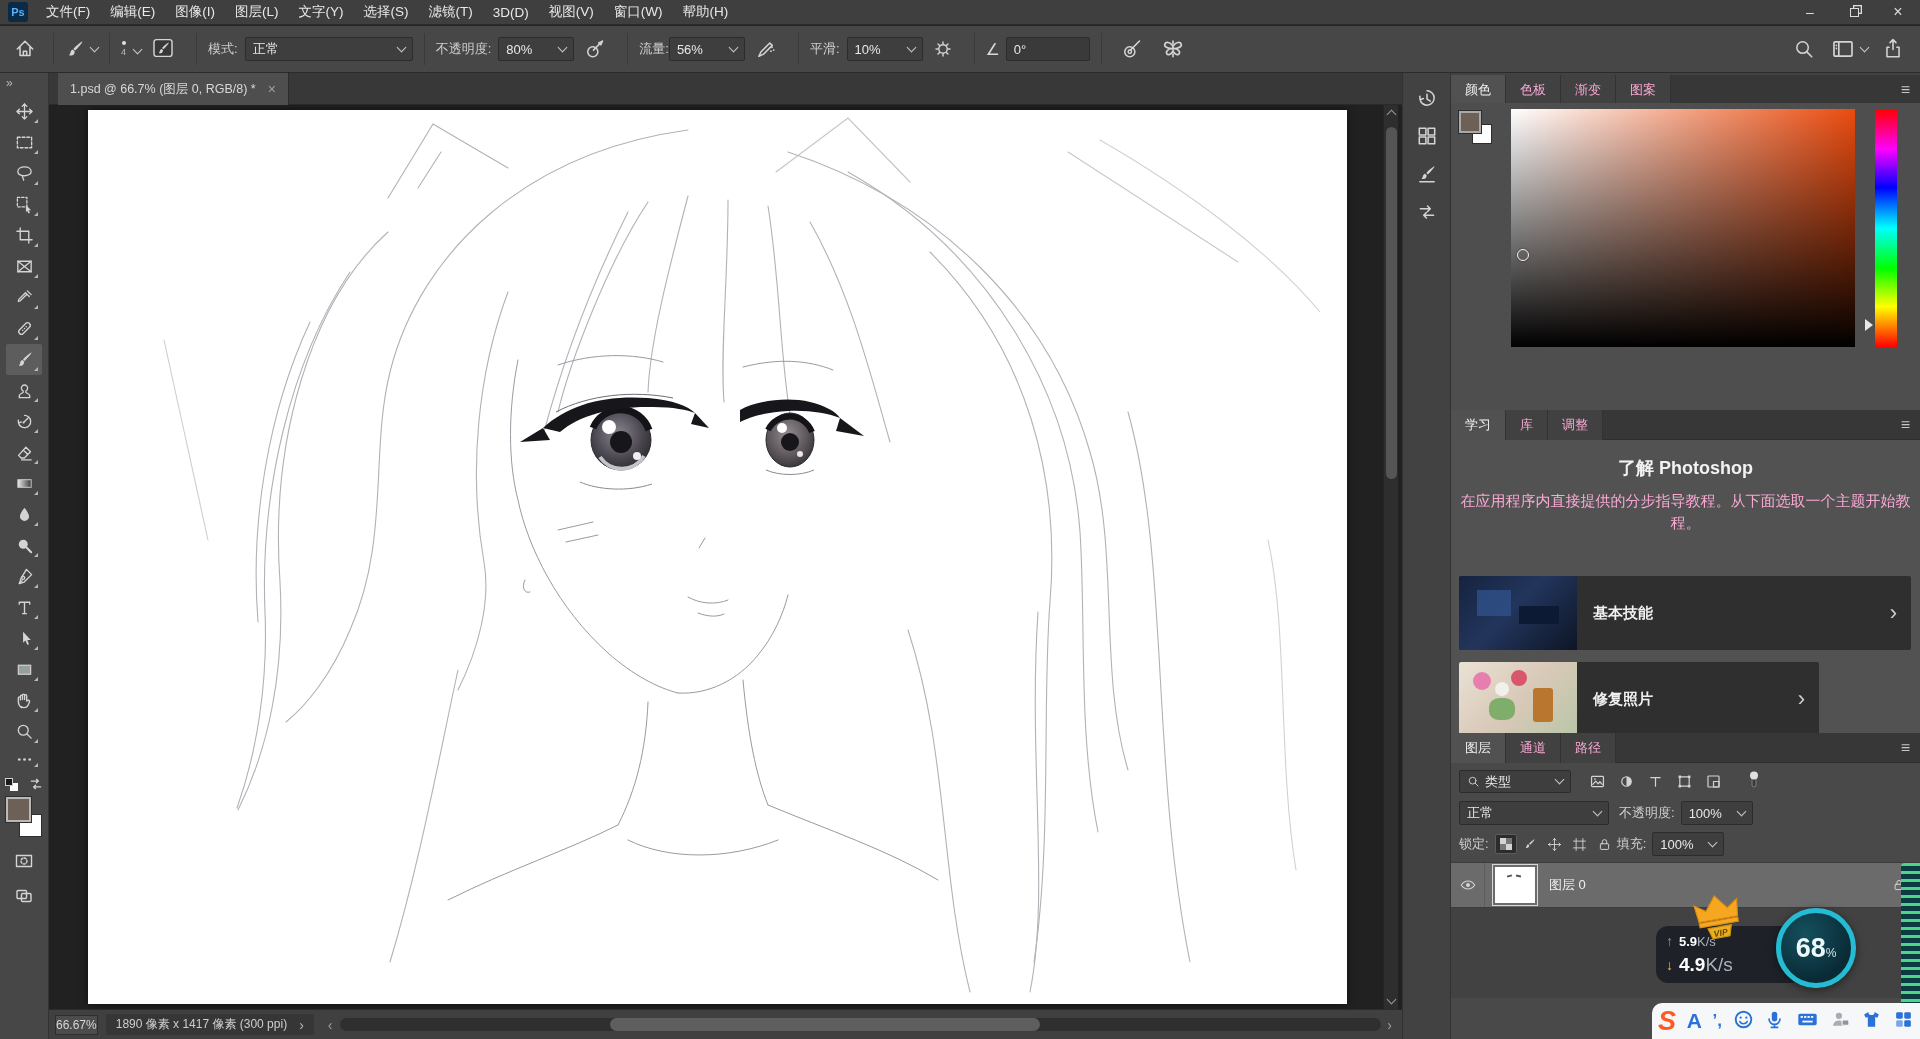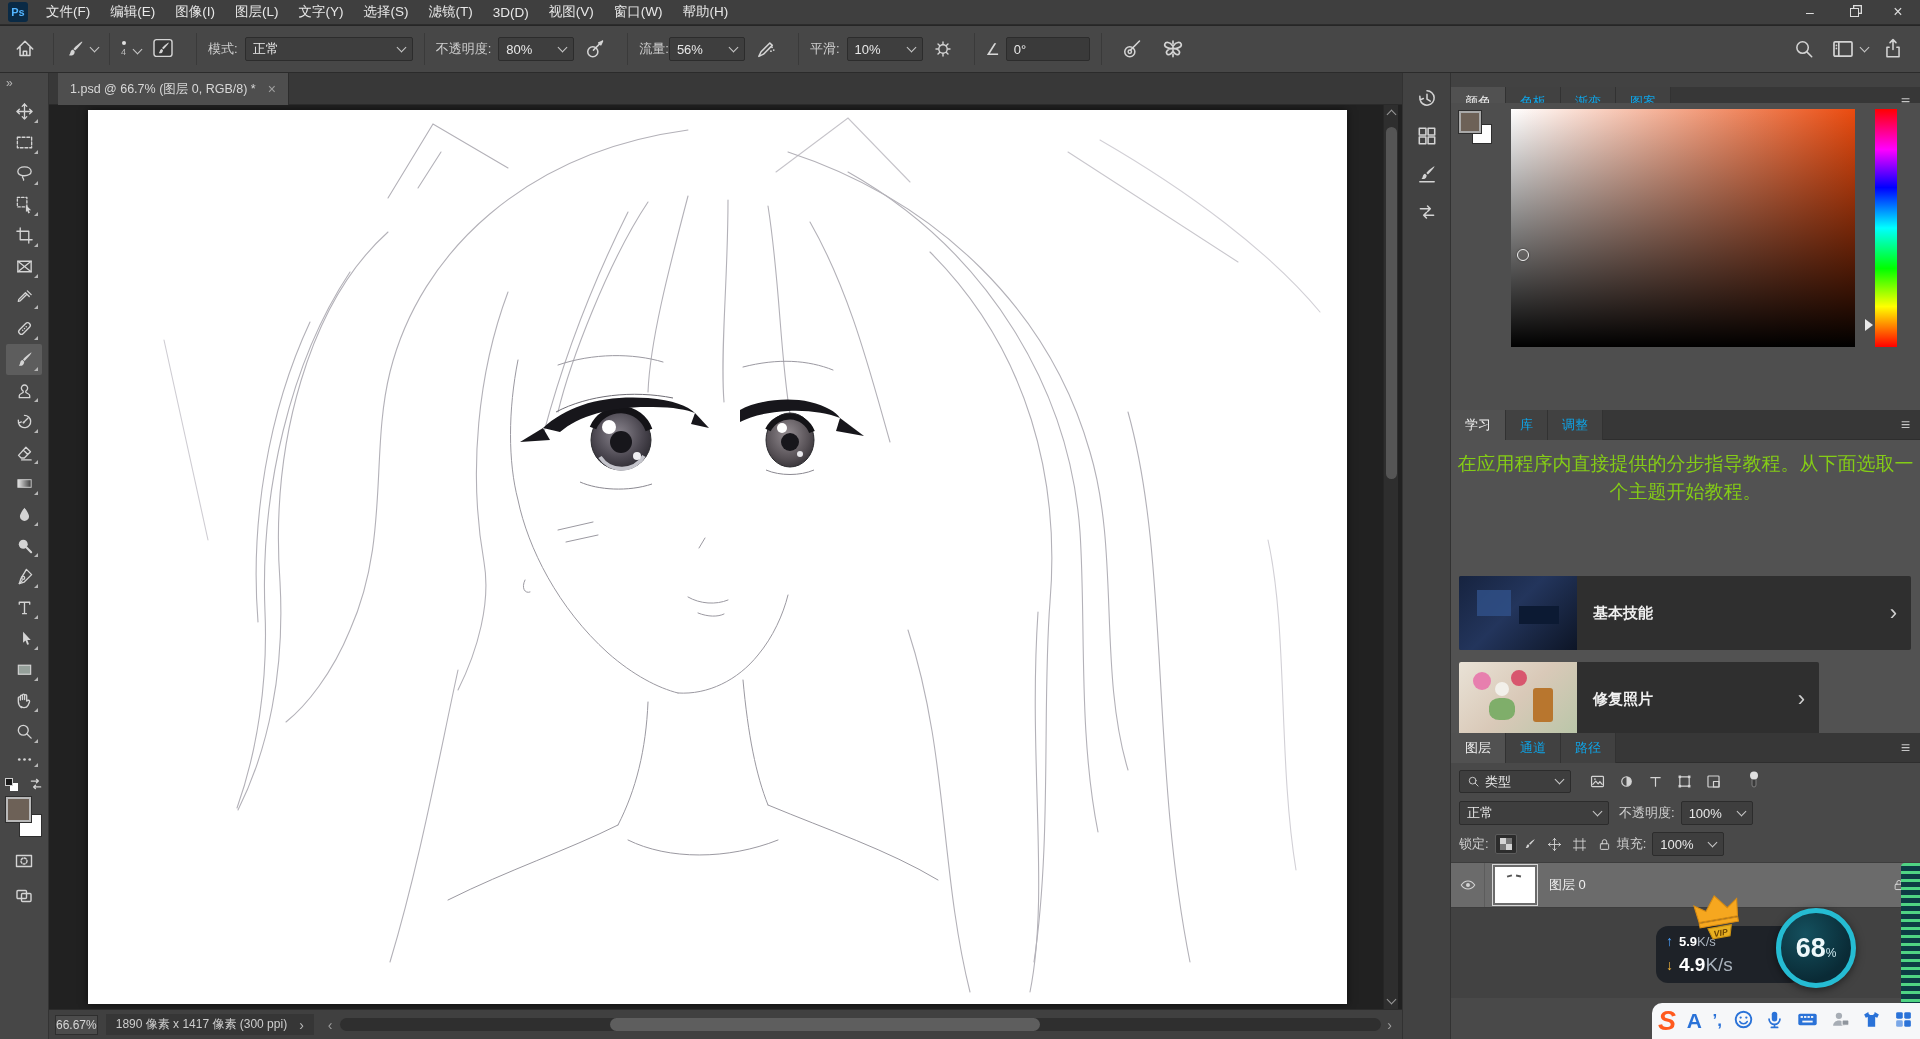--- a/index.html
+++ b/index.html
@@ -9,21 +9,21 @@
 .row{display:flex;align-items:center}
 .ic{stroke:#d4d4d4;fill:none;stroke-width:1.4;stroke-linecap:round;stroke-linejoin:round;display:block}
 .fil{fill:#d4d4d4;stroke:none}
 .chev{width:7px;height:7px;border-right:1.6px solid #c9c9c9;border-bottom:1.6px solid #c9c9c9;transform:rotate(45deg);margin-top:-4px}
 .combo{background:#3e3e3e;border:1px solid #2c2c2c;border-radius:2px;display:flex;align-items:center;justify-content:space-between;padding:0 7px;height:24px;color:#e8e8e8}
 .lab{color:#cfcfcf;white-space:nowrap}
 .sep{width:1px;height:32px;background:#3a3a3a;margin:0 11px;flex:0 0 1px}
 .tool{width:36px;height:31px;display:flex;align-items:center;justify-content:center;position:relative;border-radius:2px}
 .tool.on{background:#5d5d5d}
 .tool .fly{position:absolute;right:4px;bottom:4px;width:0;height:0;border-left:4px solid transparent;border-bottom:4px solid #b7b7b7}
-.ptab{height:30px;display:flex;align-items:center;padding:0 14px;background:#414141;color:#0ea5e9;border-right:1px solid #323232;font-size:13px;white-space:nowrap}
+.ptab{height:30px;display:flex;align-items:center;padding:0 14px;background:#414141;color:#f9a8d4;border-right:1px solid #323232;font-size:13px;white-space:nowrap}
 .ptab.on{background:#515151;color:#efefef}
 .phead{position:absolute;left:0;right:0;height:30px;background:#373737;display:flex;border-bottom:1px solid #2e2e2e}
 .pmenu{margin-left:auto;align-self:center;margin-right:10px;color:#c6c6c6;font-size:16px}
 .fbtn{width:25px;height:22px;display:flex;align-items:center;justify-content:center;border-radius:2px}
 .wbtn{width:44px;height:25px;display:flex;align-items:center;justify-content:center;color:#dcdcdc;font-size:14px}
 .menu-item{padding:0 10px;height:25px;display:flex;align-items:center;color:#e8e8e8;font-size:13.5px;white-space:nowrap}
 .klabel{font-size:13px}
 </style>
 </head>
 <body>
@@ -491,21 +491,21 @@
       </div>
     <div>
         <svg class="ic" width="22" height="22" viewBox="0 0 20 20">
           <path d="M4 7h9M13 7l-2.5-2.5M13 7 10.5 9.5M16 13H7M7 13l2.5-2.5M7 13l2.5 2.5"></path>
         </svg>
       </div>
   </div>
 
   <div class="abs" style="left:1451px;top:73px;width:469px;height:966px;background:#424242">
 
-    <div class="phead" style="top:14px">
+    <div class="phead" style="top:2px">
       <div class="ptab on">颜色</div>
       <div class="ptab">色板</div>
       <div class="ptab">渐变</div>
       <div class="ptab">图案</div>
       <span class="pmenu">≡</span>
     </div>
     <div class="abs" style="top:30px;left:0;right:0;height:307px;background:#4e4e4e">
       <div class="abs" style="left:8px;top:8px;width:36px;height:36px">
         <span class="abs" style="left:13px;top:13px;width:20px;height:20px;background:#fff;border:1px solid #2e2e2e"></span>
         <span class="abs" style="left:0;top:0;width:22px;height:22px;background:#6d6157;border:2px solid #a9a9a9;outline:1px solid #2e2e2e"></span>
@@ -517,21 +517,22 @@
       <span class="abs" style="left:414px;top:216px;width:0;height:0;border-top:6px solid transparent;border-bottom:6px solid transparent;border-left:8px solid #e8e8e8"></span>
     </div>
 
     <div class="phead" style="top:337px">
       <div class="ptab on">学习</div>
       <div class="ptab">库</div>
       <div class="ptab">调整</div>
       <span class="pmenu">≡</span>
     </div>
     <div class="abs" style="top:367px;left:0;right:0;height:293px;background:#525252;overflow:hidden">
-      <div style="text-align:center;font-size:19px;color:#84cc16;line-height:1.45;padding:10px 0 0">在应用程序内直接提供的分步指导教程。从下面选取一个主题开始教程。</div>
+      <div style="text-align:center;font-size:18px;font-weight:bold;color:#f2f2f2;margin-top:16px">了解 Photoshop</div>
+      <div style="text-align:center;font-size:15px;color:#f9a8d4;line-height:1.45;padding:10px 0 0">在应用程序内直接提供的分步指导教程。从下面选取一个主题开始教程。</div>
       <div class="row" style="position:absolute;left:8px;top:136px;width:452px;height:74px;background:#2f2f2f;border-radius:2px;overflow:hidden">
         <div style="width:118px;height:74px;background:linear-gradient(135deg,#16233f 0%,#23355c 45%,#0d1526 100%);position:relative">
             <span style="position:absolute;left:18px;top:14px;width:34px;height:26px;background:#31518a;opacity:.8"></span>
             <span style="position:absolute;left:60px;top:30px;width:40px;height:18px;background:#0c1a33"></span>
           </div>
         <span style="margin-left:16px;font-size:15px;font-weight:bold;color:#f0f0f0">基本技能</span>
         <span style="margin-left:auto;margin-right:14px;font-size:22px;color:#cfcfcf">›</span>
       </div>
       <div class="row" style="position:absolute;left:8px;top:222px;width:360px;height:74px;background:#2f2f2f;border-radius:2px;overflow:hidden">
         <div style="width:118px;height:74px;background:linear-gradient(135deg,#e9e2d6 0%,#d9c9b8 50%,#b9c6a8 100%);position:relative">

